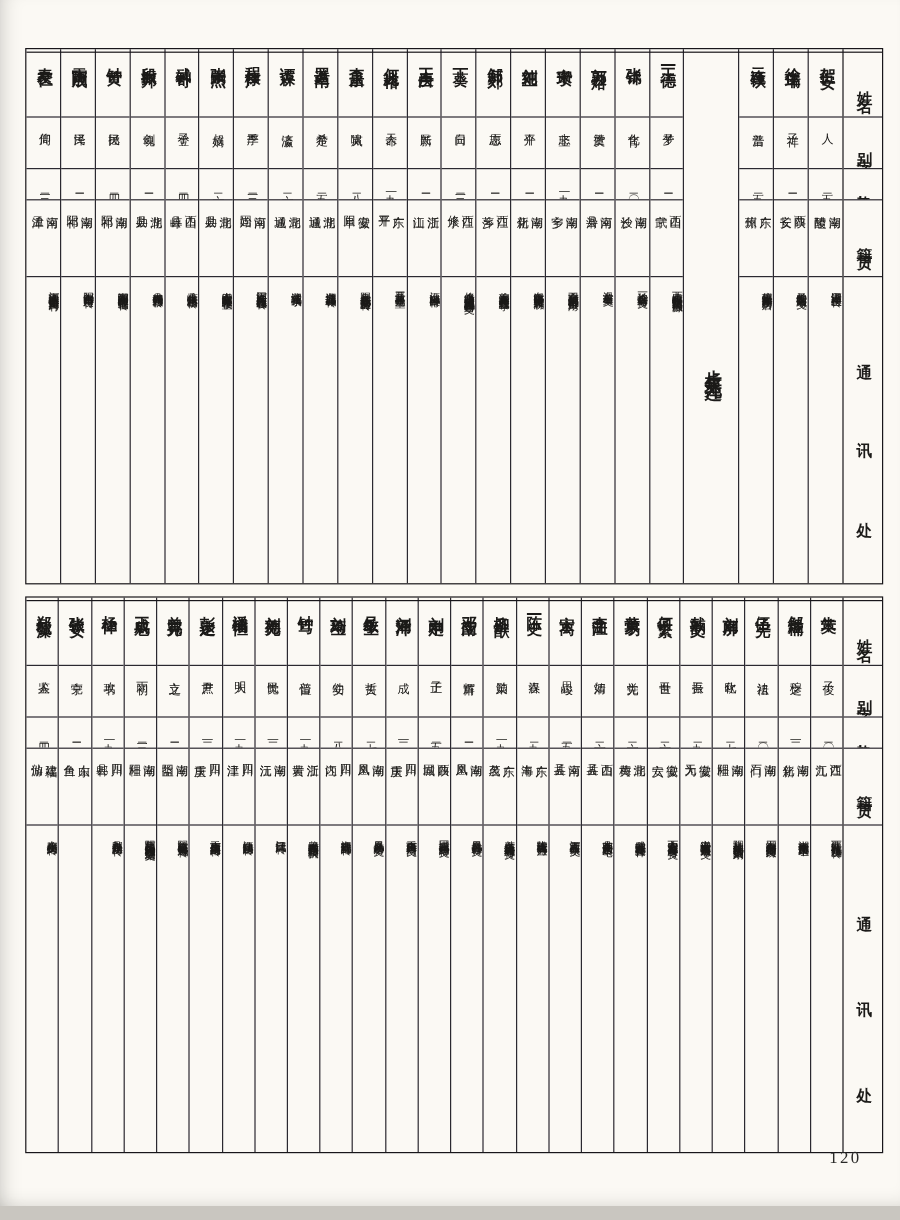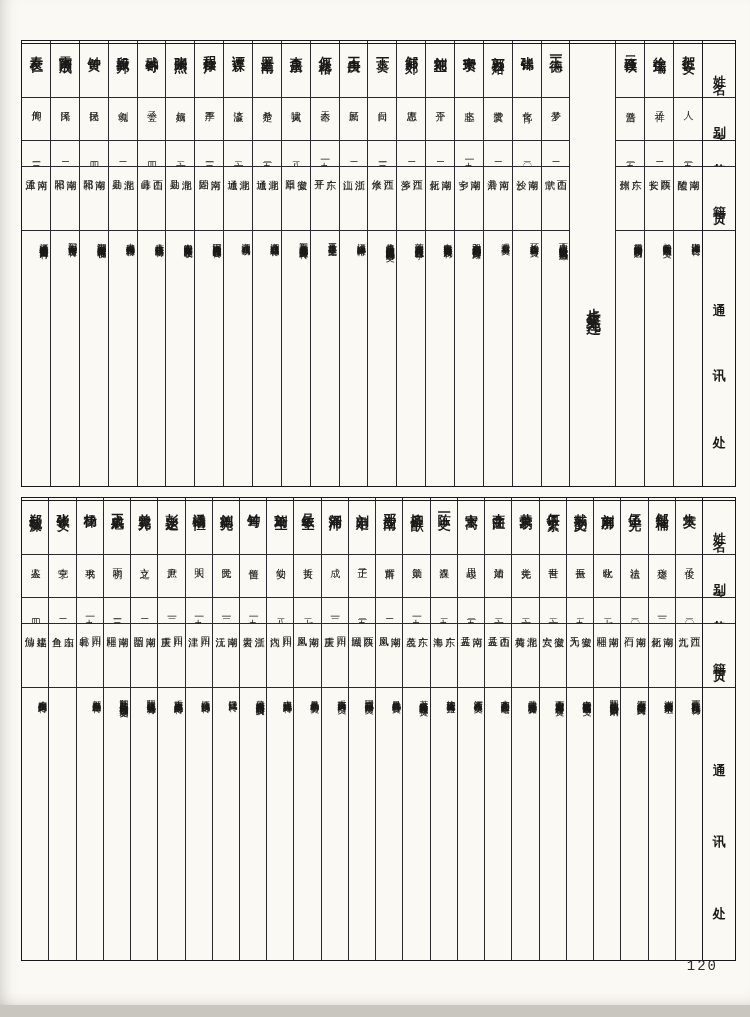--- a/index.html
+++ b/index.html
@@ -39,21 +39,21 @@
   .head .r-name,.head .r-zi{font-size:13px;justify-content:center;padding-top:0;gap:5px}
   .head .r-age{font-size:12px;gap:1px}
   .head .r-native{font-size:13px;white-space:normal;justify-content:center;padding-top:0;gap:6px}
   .head .r-addr{font-size:13px;justify-content:space-around;align-items:center;padding:28px 0;letter-spacing:0}
   .unit-title{
     writing-mode:vertical-rl;text-orientation:upright;margin-top:255px;
     font-size:14.5px;font-weight:700;letter-spacing:3px;
   }
   .page-number{
     position:absolute;right:32px;top:958px;font-size:14px;letter-spacing:2px;
-    font-family:Liberation Mono, monospace;color:#2a2a28;
+    font-family:Liberation Serif, serif;color:#2a2a28;
   }
   .edge-bottom{position:absolute;left:0;bottom:0;width:750px;height:12px;background:#c9c6c0}
 </style>
 </head>
 <body>
 
 <div class="sheet">
   <div class="tbl" id="table-top">
       <div class="col head">
         <div class="cell r-name">

